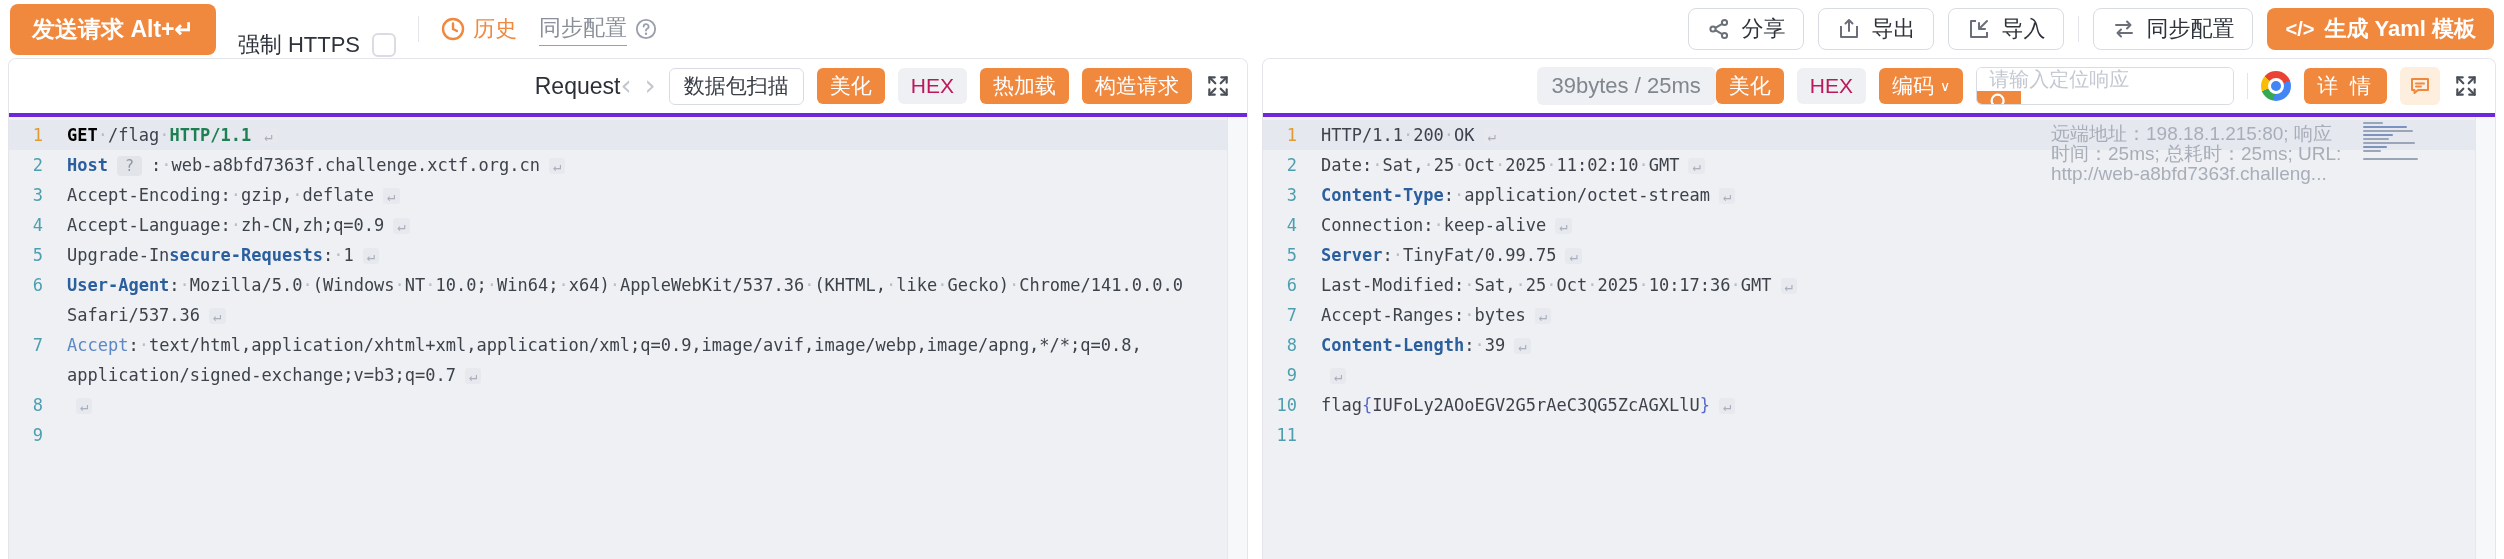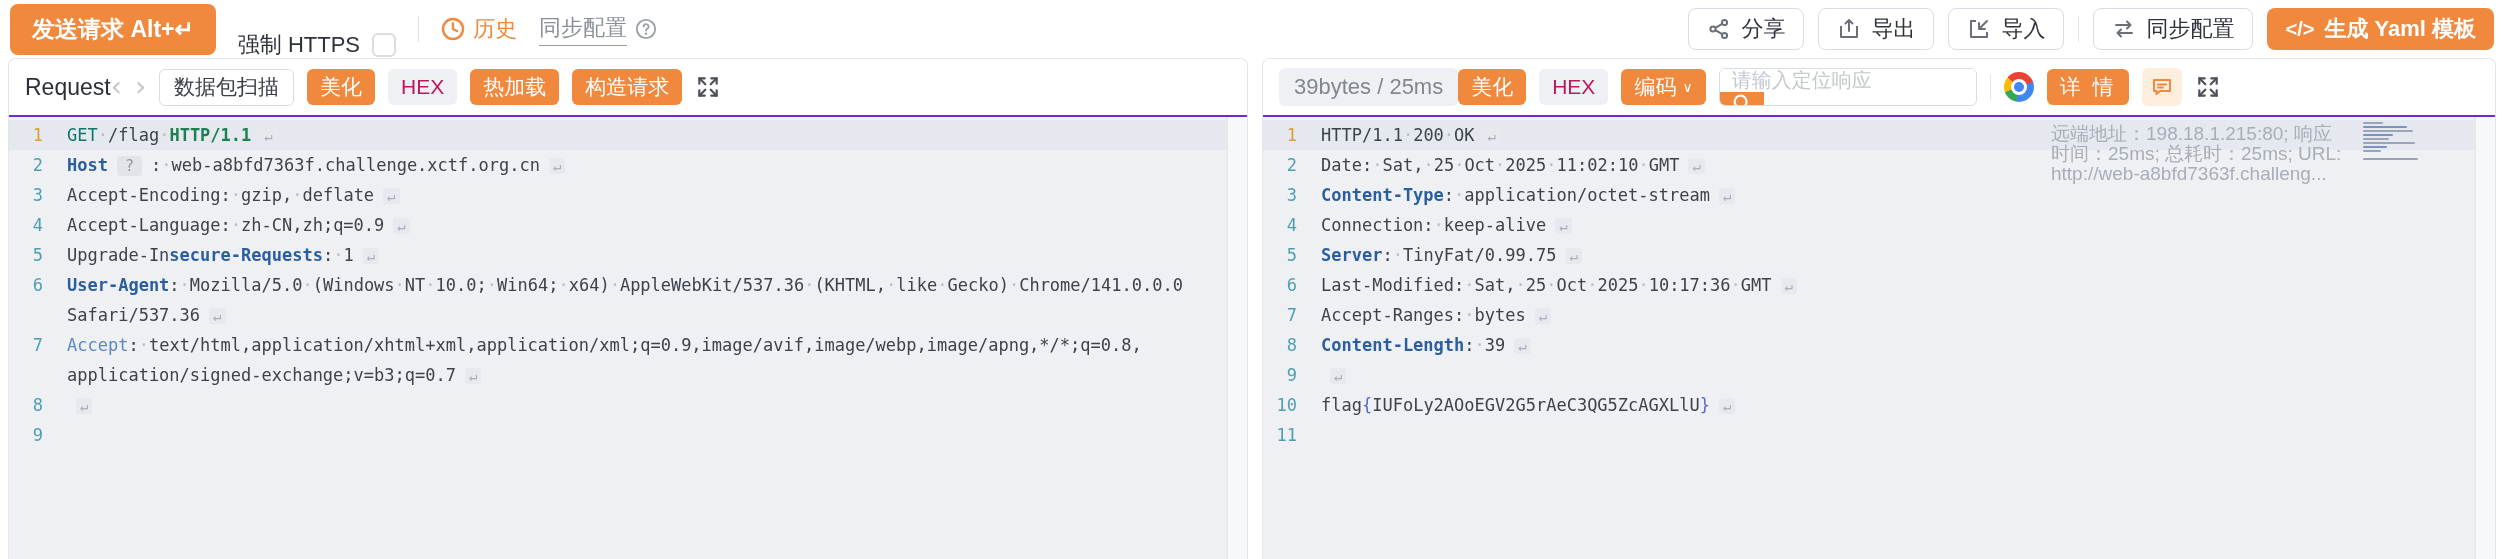--- a/index.html
+++ b/index.html
@@ -29,21 +29,21 @@
   .code-glyph { font-weight:bold; font-size:20px; }
   svg.ic { display:block; }
 
   
   .panels { display:flex; gap:14px; padding:0 8px; height:501px; }
   .panel { background:#fff; border:1px solid #e3e5ea; border-bottom:none;
            border-radius:8px 8px 0 0; overflow:hidden; display:flex; flex-direction:column; }
   .panel.req { width:1240px; flex:none; }
   .panel.resp { flex:1; }
   .panel-head { height:58px; flex:none; display:flex; align-items:center;
-                justify-content:flex-start; padding:0 16px; border-bottom:2px solid #6d28d9;
+                justify-content:flex-end; padding:0 16px; border-bottom:4px solid #6d28d9;
                 background:#fff; }
   .ph-title { font-size:23px; color:#2b2f36; }
   .ph-controls { display:flex; align-items:center; gap:13px; }
   .chev { color:#c2c7cf; font-size:28px; line-height:28px; cursor:pointer; font-family:"DejaVu Sans", sans-serif; }
   .btn-outline-sm { background:#fff; border:1px solid #d9dce3; border-radius:6px; height:37px;
                     padding:0 14px; font-size:21px; color:#3b4048; display:flex;
                     align-items:center; cursor:pointer; }
   .tag { border:none; border-radius:6px; height:36px; padding:0 13px; font-size:21px;
          display:flex; align-items:center; gap:6px; cursor:pointer; }
   .tag.orange { background:#f0883e; color:#fff; }
@@ -70,21 +70,21 @@
   .editor { flex:1; background:#eef0f3; position:relative; overflow:hidden;
             font-family:"DejaVu Sans Mono", monospace; font-size:17px; padding-top:3px; }
   .scrolltrack { position:absolute; top:0; right:0; bottom:0; width:20px; background:#f7f8fa;
                  border-left:1px solid #e4e7ec; }
   .ed-line { display:flex; height:30px; line-height:30px; }
   .ed-line.active { background:#e5e8ee; }
   .gut { flex:none; width:58px; text-align:right; padding-right:24px; color:#4d9fb0;
          user-select:none; }
   .ed-line.active .gut { color:#df9c33; }
   .code { white-space:pre; color:#3d424b; }
-  .tk-m  { color:#0f766e; font-weight:normal; }
+  .tk-m  { color:#000000; font-weight:bold; }
   .tk-ver{ color:#1d7f52; font-weight:bold; }
   .tk-kb { color:#2b5e9e; font-weight:bold; }
   .tk-k  { color:#5c87c5;margin-top:36px; }
   .tk-p  { color:#3d424b; }
   .tk-b  { color:#5a6ac8; }
   .tk-q  { color:#9096a1; background:#e2e4e9; border-radius:4px; padding:1px 8px; margin:0 9px;
            font-size:15px; }
   .tk-r  { color:#a9b0bc; background:#e7e9ee; border-radius:3px; padding:0 4px; margin-left:9px;
            font-size:14px; }
   .dot   { color:#b8bec8; }

